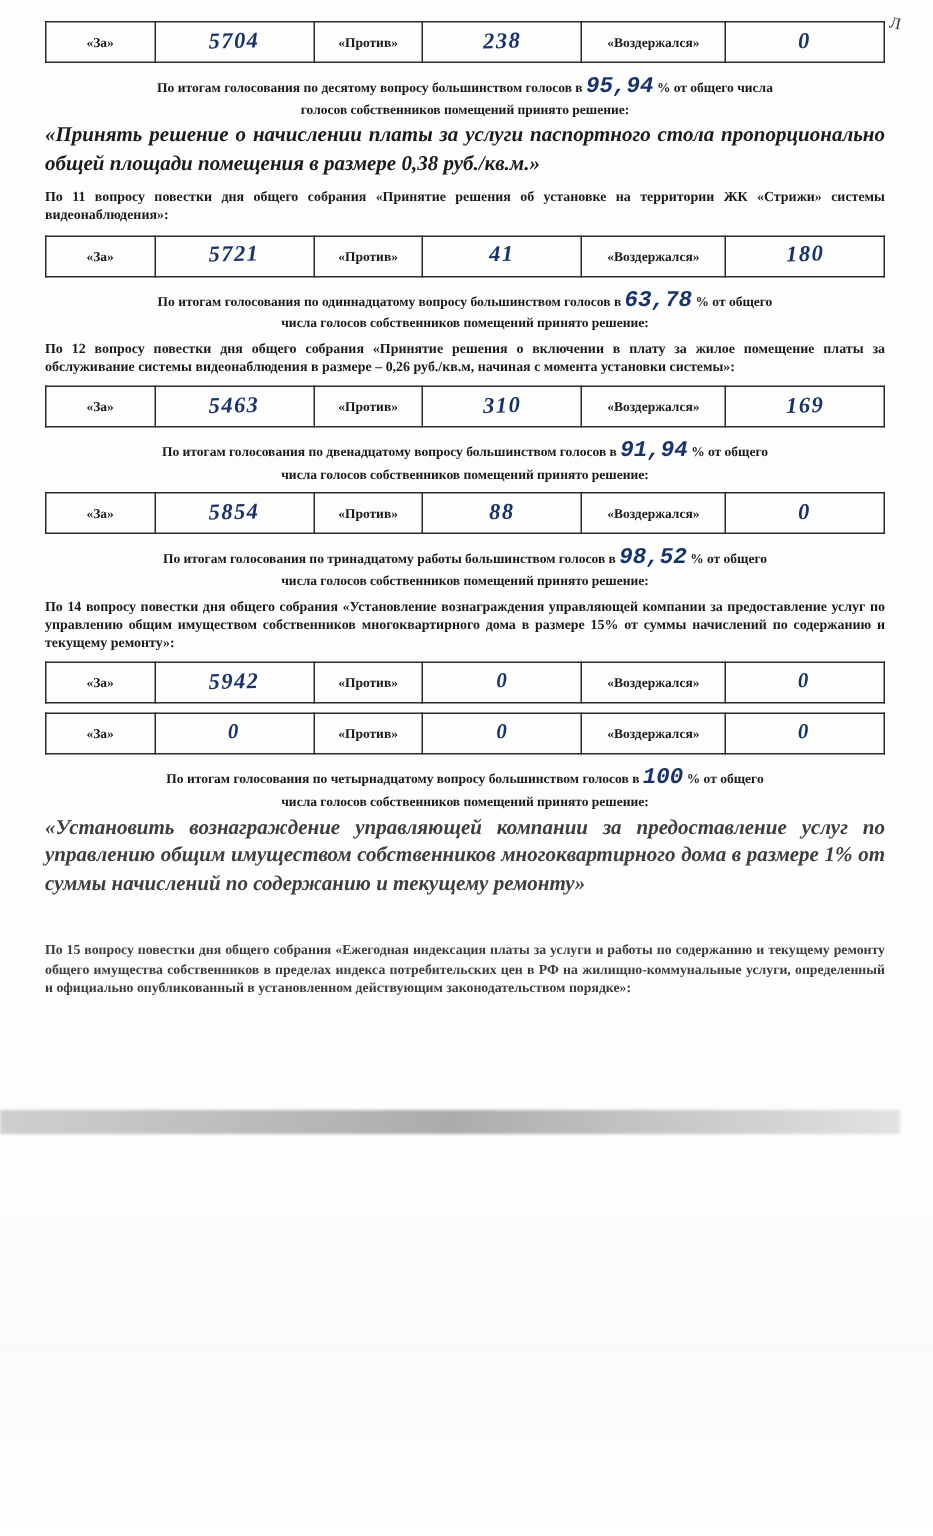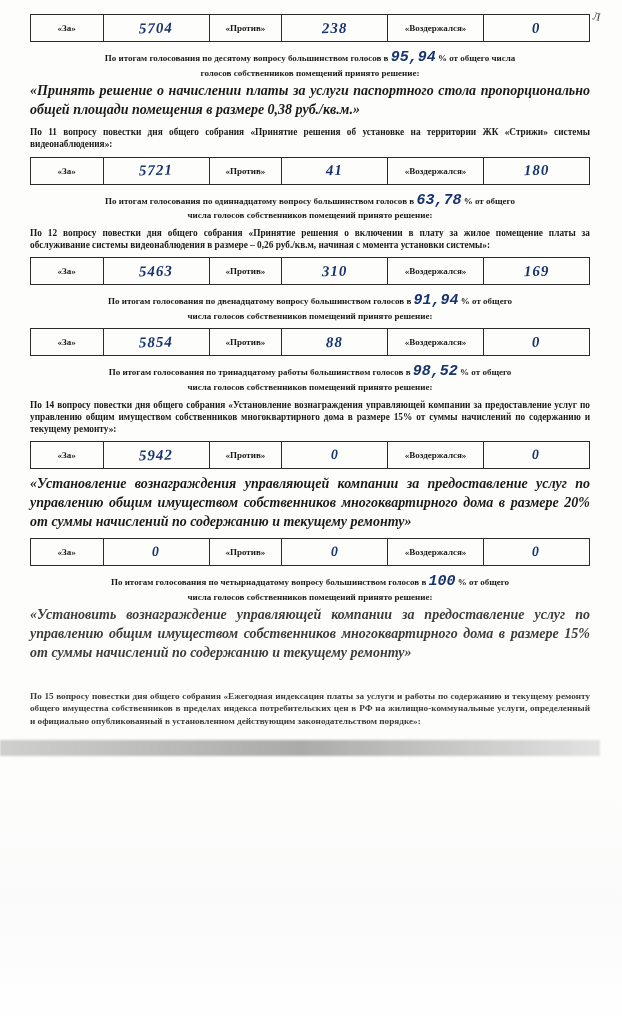--- a/index.html
+++ b/index.html
@@ -220,21 +220,20 @@
         <td class="lbl">«За»</td>
         <td class="val"><span class="hv">5942</span></td>
         <td class="lbl">«Против»</td>
         <td class="val"><span class="hv small">0</span></td>
         <td class="lblw">«Воздержался»</td>
         <td class="val"><span class="hv small">0</span></td>
       </tr>
     </tbody>
       </table>
 
-    <div class="quote">«Установление вознаграждения управляющей компании за предоставление услуг по управлению общим имуществом собственников многоквартирного дома в размере 20% от суммы начислений по содержанию и текущему ремонту»</div>
 
     <table class="vote">
       <tbody>
           <tr>
         <td class="lbl">«За»</td>
         <td class="val"><span class="hv small">0</span></td>
         <td class="lbl">«Против»</td>
         <td class="val"><span class="hv small">0</span></td>
         <td class="lblw">«Воздержался»</td>
         <td class="val"><span class="hv small">0</span></td>
@@ -242,21 +241,21 @@
     </tbody>
       </table>
 
     <div class="center">
       <span>По итогам голосования по четырнадцатому вопросу большинством голосов в</span>
       <span class="pct-hand">100</span>
       <span>% от общего</span><br>
       <span>числа голосов собственников помещений принято решение:</span>
     </div>
 
-    <div class="quote faded">«Установить вознаграждение управляющей компании за предоставление услуг по управлению общим имуществом собственников многоквартирного дома в размере 15% от суммы начислений по содержанию и текущему ремонту»</div>
+    <div class="quote faded">«Установить вознаграждение управляющей компании за предоставление услуг по управлению общим имуществом собственников многоквартирного дома в размере 1% от суммы начислений по содержанию и текущему ремонту»</div>
 
     <div class="lastpara faded">По 15 вопросу повестки дня общего собрания «Ежегодная индексация платы за услуги и работы по содержанию и текущему ремонту общего имущества собственников в пределах индекса потребительских цен в РФ на жилищно-коммунальные услуги, определенный и официально опубликованный в установленном действующим законодательством порядке»:</div>
 
   </div>
 
   <div class="smudge"></div>
   <div class="scan-fade"></div>
 </div>
 
 </body></html>

